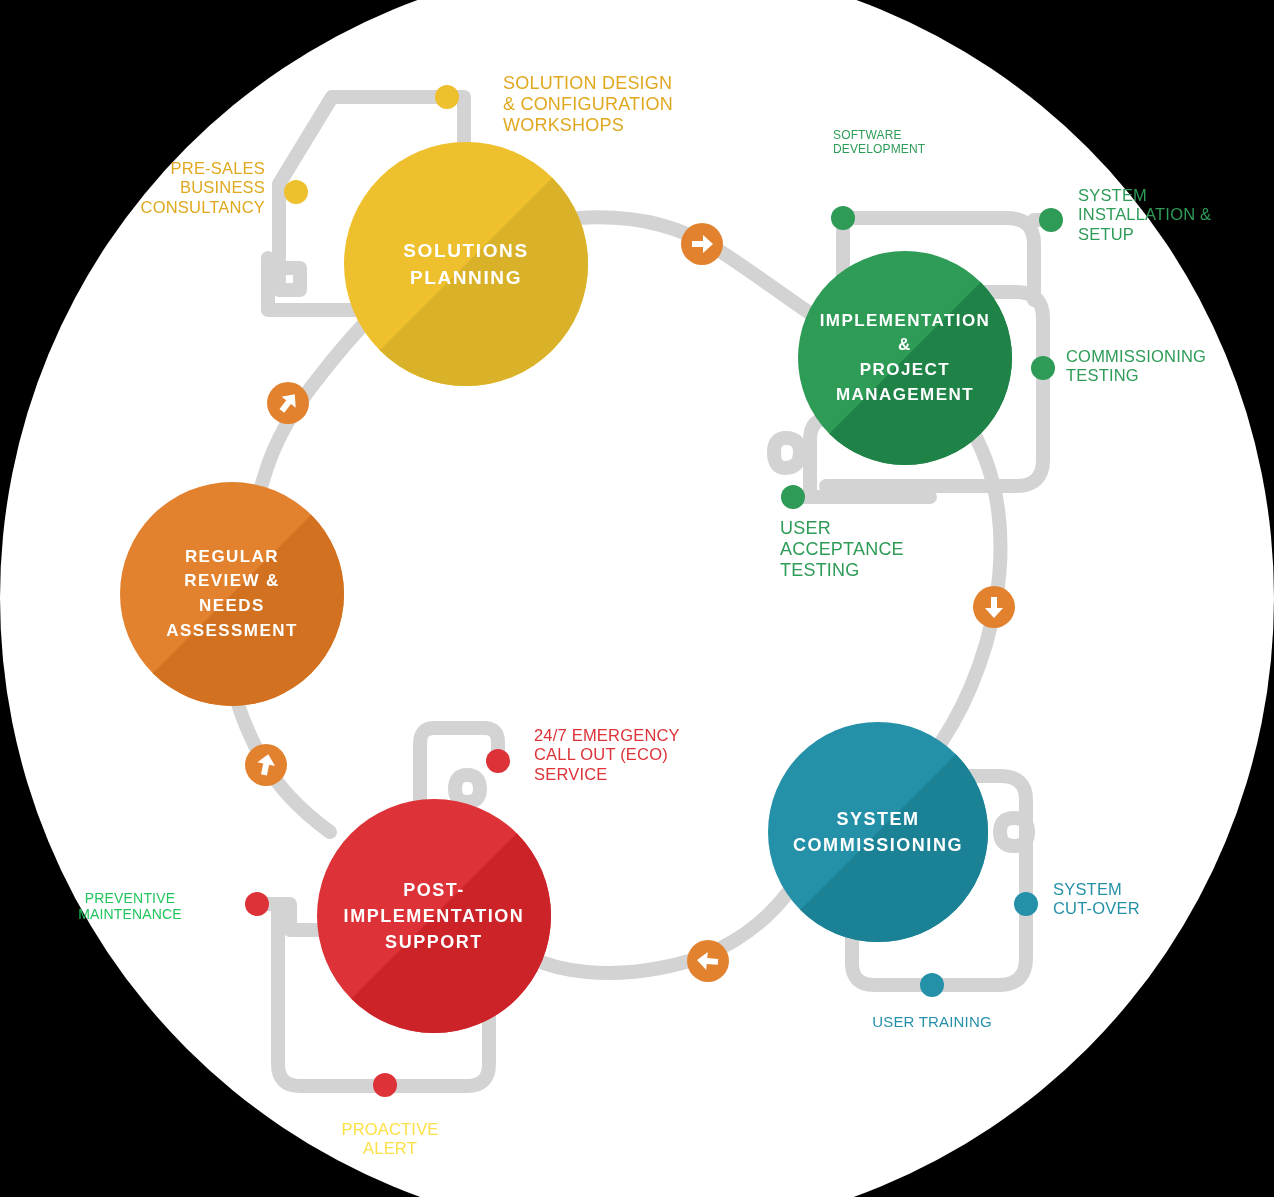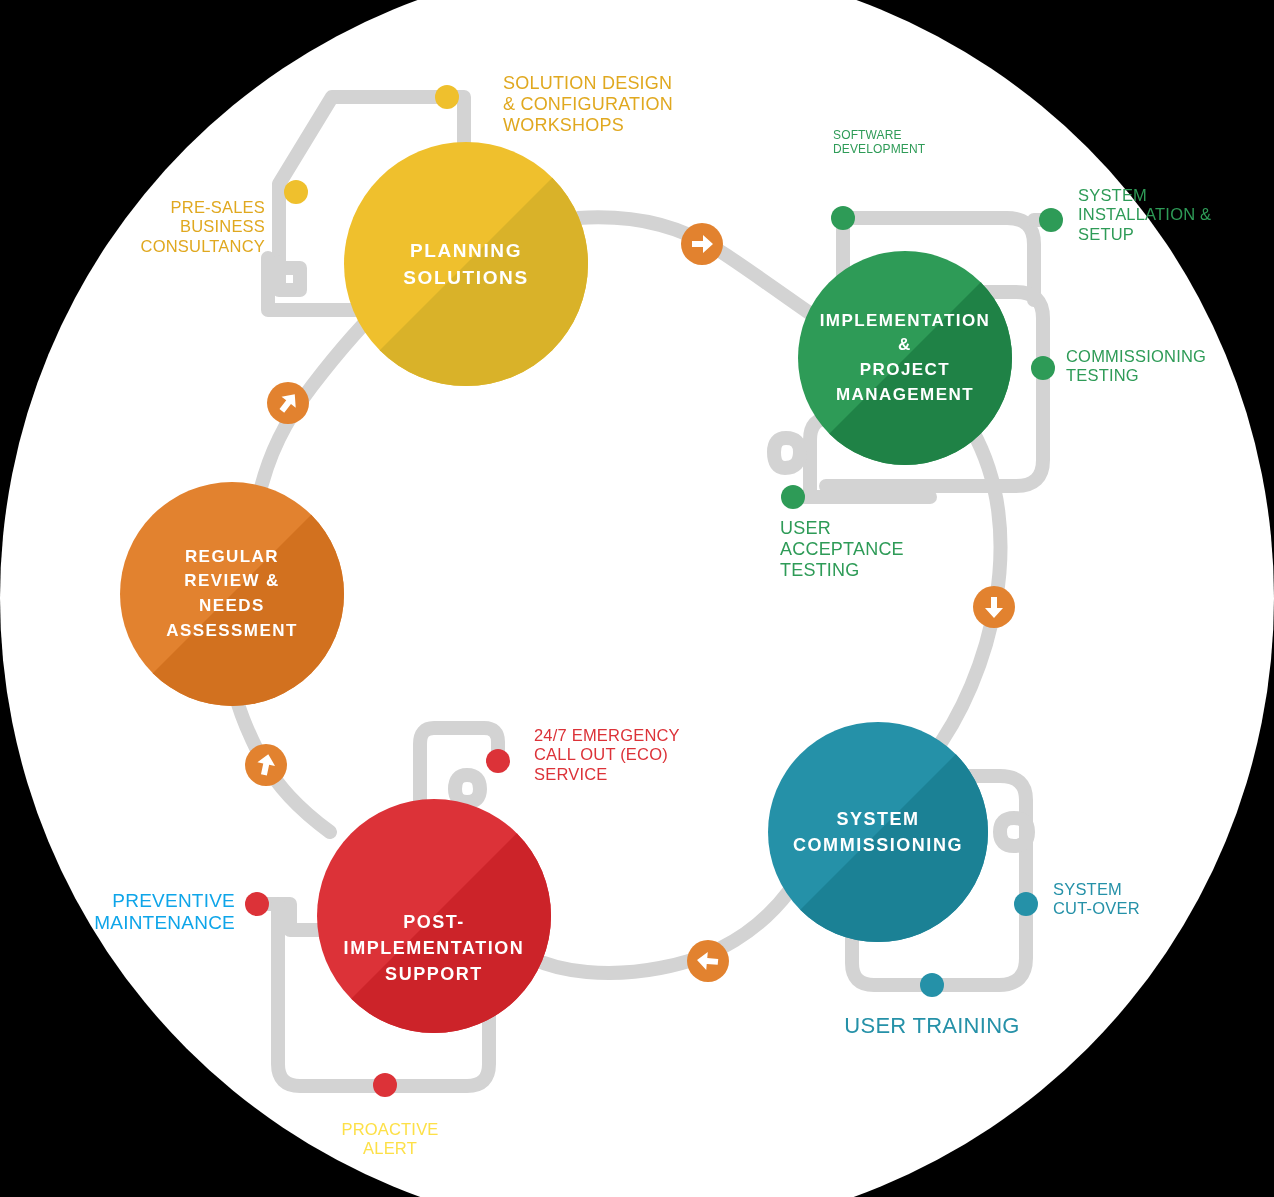--- a/index.html
+++ b/index.html
@@ -164,50 +164,50 @@
           <g transform="translate(288,403) rotate(-52)">
             <path d="M -10 -3 L 1 -3 L 1 -9 L 11 0 L 1 9 L 1 3 L -10 3 Z" fill="#ffffff"></path>
           </g>
         </g>
       </g>
     </g>
   </svg>
 
   <div id="labels">
       <div class="nodeLabel" style="font-size: 19px; width: 250.1px; left: 340.95px; top: 236.5px;">
+        <div>SOLUTIONS</div>
         <div>PLANNING</div>
-        <div>SOLUTIONS</div>
       </div>
       <div class="nodeLabel" style="font-size: 17px; width: 219.35px; left: 795.325px; top: 308.5px;">
         <div>IMPLEMENTATION</div>
         <div>&amp;</div>
         <div>PROJECT</div>
         <div>MANAGEMENT</div>
       </div>
       <div class="nodeLabel" style="font-size: 18px; width: 225.5px; left: 765.25px; top: 805.5px;">
         <div>SYSTEM</div>
         <div>COMMISSIONING</div>
       </div>
-      <div class="nodeLabel" style="font-size: 18px; width: 239.85px; left: 314.075px; top: 876.5px; margin-top: 32px;">
+      <div class="nodeLabel" style="font-size: 18px; width: 239.85px; left: 314.075px; top: 876.5px;">
         <div>POST-</div>
         <div>IMPLEMENTATION</div>
         <div>SUPPORT</div>
       </div>
       <div class="nodeLabel" style="font-size: 17px; width: 229.6px; left: 117.2px; top: 544.5px;">
         <div>REGULAR</div>
         <div>REVIEW &amp;</div>
         <div>NEEDS</div>
         <div>ASSESSMENT</div>
       </div>
       <div class="satLabel l" style="color: rgb(224, 168, 31); font-size: 18px; left: 503px; top: 73px; width: 215px;">
         <div>SOLUTION DESIGN</div>
         <div>&amp; CONFIGURATION</div>
         <div>WORKSHOPS</div>
       </div>
-      <div class="satLabel r" style="color: rgb(224, 168, 31); font-size: 16.5px; left: 50px; top: 159px; width: 215px; margin-top: 39px;">
+      <div class="satLabel r" style="color: rgb(224, 168, 31); font-size: 16.5px; left: 50px; top: 159px; width: 215px;">
         <div>PRE-SALES</div>
         <div>BUSINESS</div>
         <div>CONSULTANCY</div>
       </div>
       <div class="satLabel l" style="color: rgb(46, 155, 87); font-size: 12px; left: 833px; top: 128px; width: 230px;">
         <div>SOFTWARE</div>
         <div>DEVELOPMENT</div>
       </div>
       <div class="satLabel l" style="color: rgb(46, 155, 87); font-size: 16.5px; left: 1078px; top: 186px; width: 190px;">
         <div>SYSTEM</div>
@@ -220,29 +220,29 @@
       </div>
       <div class="satLabel l" style="color: rgb(46, 155, 87); font-size: 18px; left: 780px; top: 518px; width: 190px;">
         <div>USER</div>
         <div>ACCEPTANCE</div>
         <div>TESTING</div>
       </div>
       <div class="satLabel l" style="color: rgb(37, 145, 168); font-size: 16.5px; left: 1053px; top: 880px; width: 180px;">
         <div>SYSTEM</div>
         <div>CUT-OVER</div>
       </div>
-      <div class="satLabel c" style="color: rgb(37, 145, 168); font-size: 22px; left: 832px; top: 1013px; width: 200px;">
+      <div class="satLabel c" style="color: rgb(37, 145, 168); font-size: 15px; left: 832px; top: 1013px; width: 200px;">
         <div>USER TRAINING</div>
       </div>
       <div class="satLabel l" style="color: rgb(220, 50, 56); font-size: 16.5px; left: 534px; top: 726px; width: 210px;">
         <div>24/7 EMERGENCY</div>
         <div>CALL OUT (ECO)</div>
         <div>SERVICE</div>
       </div>
-      <div class="satLabel r" style="color: #0ea5e9; font-size: 19px; left: 25px; top: 890px; width: 210px;">
+      <div class="satLabel r" style="color: #22c55e; font-size: 14px; left: 25px; top: 890px; width: 210px; text-align: center;">
         <div>PREVENTIVE</div>
         <div>MAINTENANCE</div>
       </div>
       <div class="satLabel c" style="color: #fde047; font-size: 16.5px; left: 290px; top: 1120px; width: 200px;">
         <div>PROACTIVE</div>
         <div>ALERT</div>
       </div>
     </div>
 
 </div>

